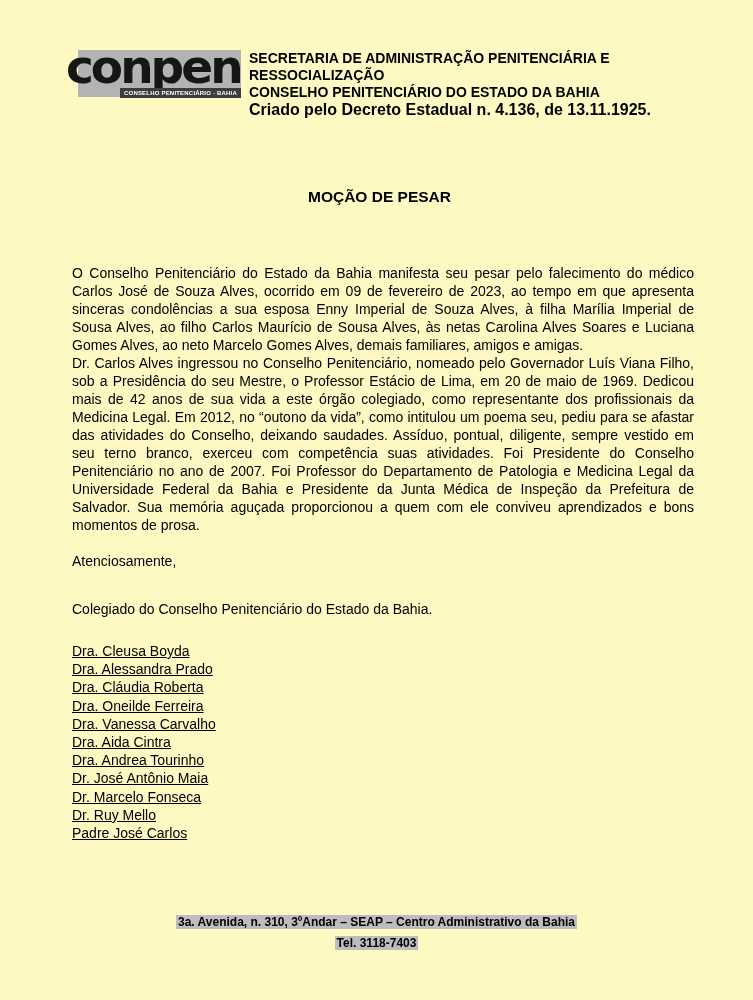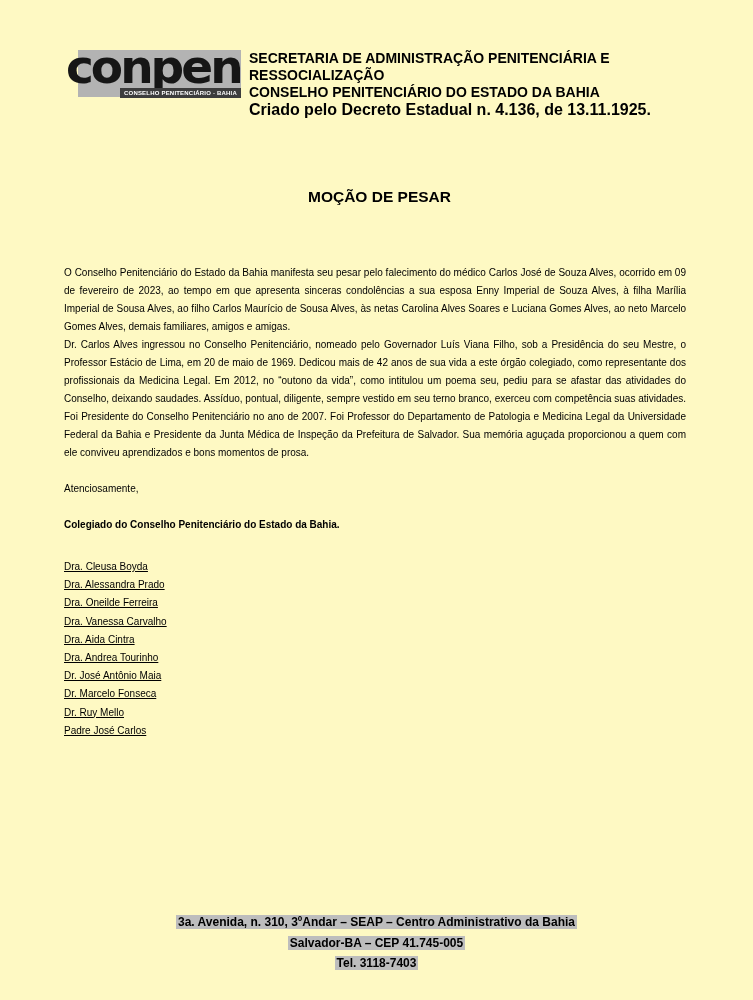--- a/index.html
+++ b/index.html
@@ -50,26 +50,26 @@
   .decree{
     font-size:16px;font-weight:bold;line-height:17px;white-space:nowrap;
   }
   
   .title{
     position:absolute;left:6px;right:0;top:188px;
     text-align:center;font-size:15.5px;font-weight:bold;
   }
   
   .bodytext{
-    position:absolute;left:64px;top:264px;width:622px;
-    font-size:10px;line-height:18px;
+    position:absolute;left:72px;top:264px;width:622px;
+    font-size:14px;line-height:18px;
   }
   .bodytext p.just{text-align:justify;}
   .closing{margin-top:18px;}
-  .sig-heading{margin-top:18px;font-weight:bold;}
+  .sig-heading{margin-top:30px;font-weight:normal;}
   .signatories{margin-top:24px;list-style:none;}
   .signatories li{line-height:18.2px;text-decoration:underline;}
   
   .footer{
     position:absolute;left:0;right:0;top:912px;
     text-align:center;font-size:12px;font-weight:bold;line-height:20.5px;
   }
   .hl{background:var(--c-hl);padding:0 2px;}
 </style>
 </head>
@@ -97,20 +97,21 @@
     <p class="just">O Conselho Penitenciário do Estado da Bahia manifesta seu pesar pelo falecimento do médico Carlos José de Souza Alves, ocorrido em 09 de fevereiro de 2023, ao tempo em que apresenta sinceras condolências a sua esposa Enny Imperial de Souza Alves, à filha Marília Imperial de Sousa Alves, ao filho Carlos Maurício de Sousa Alves, às netas Carolina Alves Soares e Luciana Gomes Alves, ao neto Marcelo Gomes Alves, demais familiares, amigos e amigas.</p>
     <p class="just">Dr. Carlos Alves ingressou no Conselho Penitenciário, nomeado pelo Governador Luís Viana Filho, sob a Presidência do seu Mestre, o Professor Estácio de Lima, em 20 de maio de 1969. Dedicou mais de 42 anos de sua vida a este órgão colegiado, como representante dos profissionais da Medicina Legal. Em 2012, no “outono da vida”, como intitulou um poema seu, pediu para se afastar das atividades do Conselho, deixando saudades. Assíduo, pontual, diligente, sempre vestido em seu terno branco, exerceu com competência suas atividades. Foi Presidente do Conselho Penitenciário no ano de 2007. Foi Professor do Departamento de Patologia e Medicina Legal da Universidade Federal da Bahia e Presidente da Junta Médica de Inspeção da Prefeitura de Salvador. Sua memória aguçada proporcionou a quem com ele conviveu aprendizados e bons momentos de prosa.</p>
     <p class="closing">Atenciosamente,</p>
     <p class="sig-heading">Colegiado do Conselho Penitenciário do Estado da Bahia.</p>
     <ul class="signatories">
 
         <li>Dra. Cleusa Boyda</li>
 
         <li>Dra. Alessandra Prado</li>
 
+        <li>Dra. Cláudia Roberta</li>
 
         <li>Dra. Oneilde Ferreira</li>
 
         <li>Dra. Vanessa Carvalho</li>
 
         <li>Dra. Aida Cintra</li>
 
         <li>Dra. Andrea Tourinho</li>
 
         <li>Dr. José Antônio Maia</li>
@@ -118,17 +119,16 @@
         <li>Dr. Marcelo Fonseca</li>
 
         <li>Dr. Ruy Mello</li>
 
         <li>Padre José Carlos</li>
       </ul>
   </main>
 
   <footer class="footer">
     <div><span class="hl">3a. Avenida, n. 310, 3ºAndar – SEAP – Centro Administrativo da Bahia</span></div>
-    <div><span class="hl">Salvador-BA – CEP 41.745-005</span></div>
     <div><span class="hl">Tel. 3118-7403</span></div>
   </footer>
 
 </div>
 
 </body></html>

